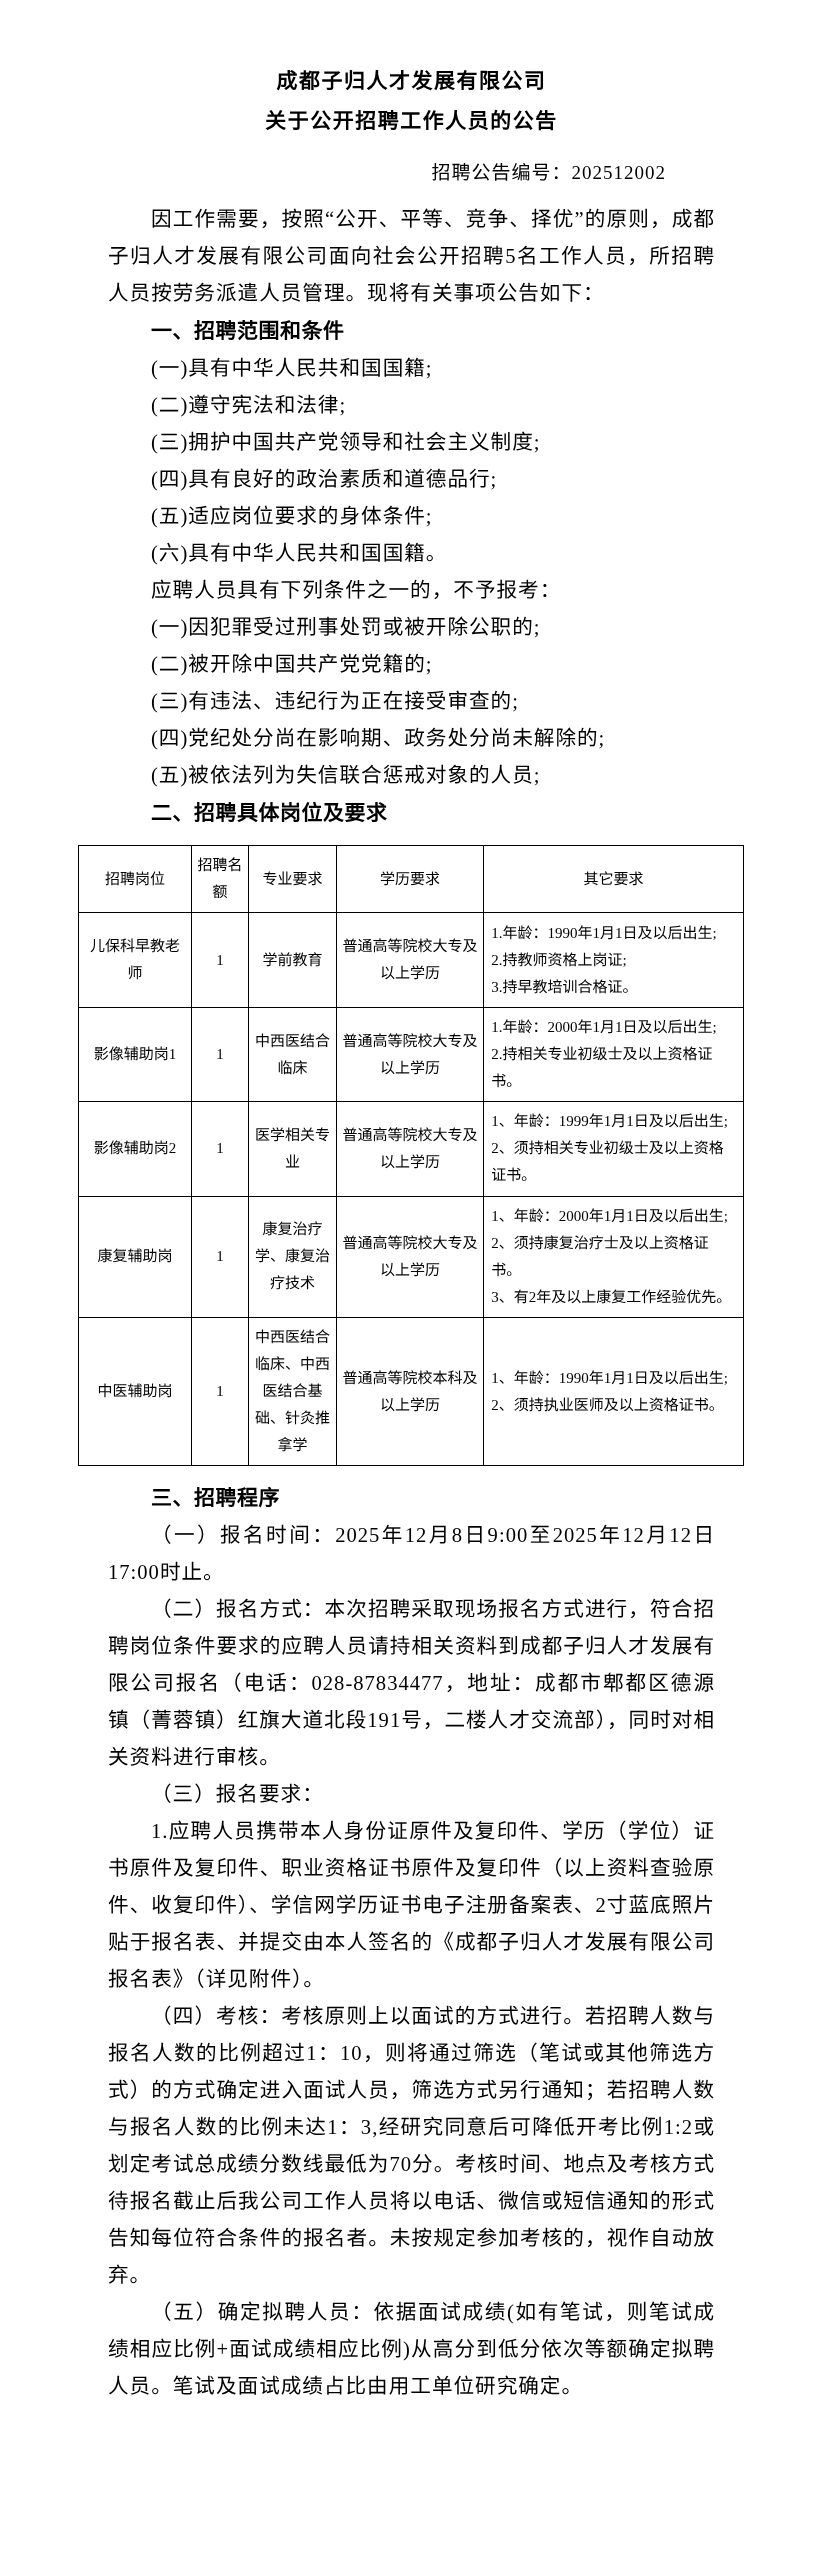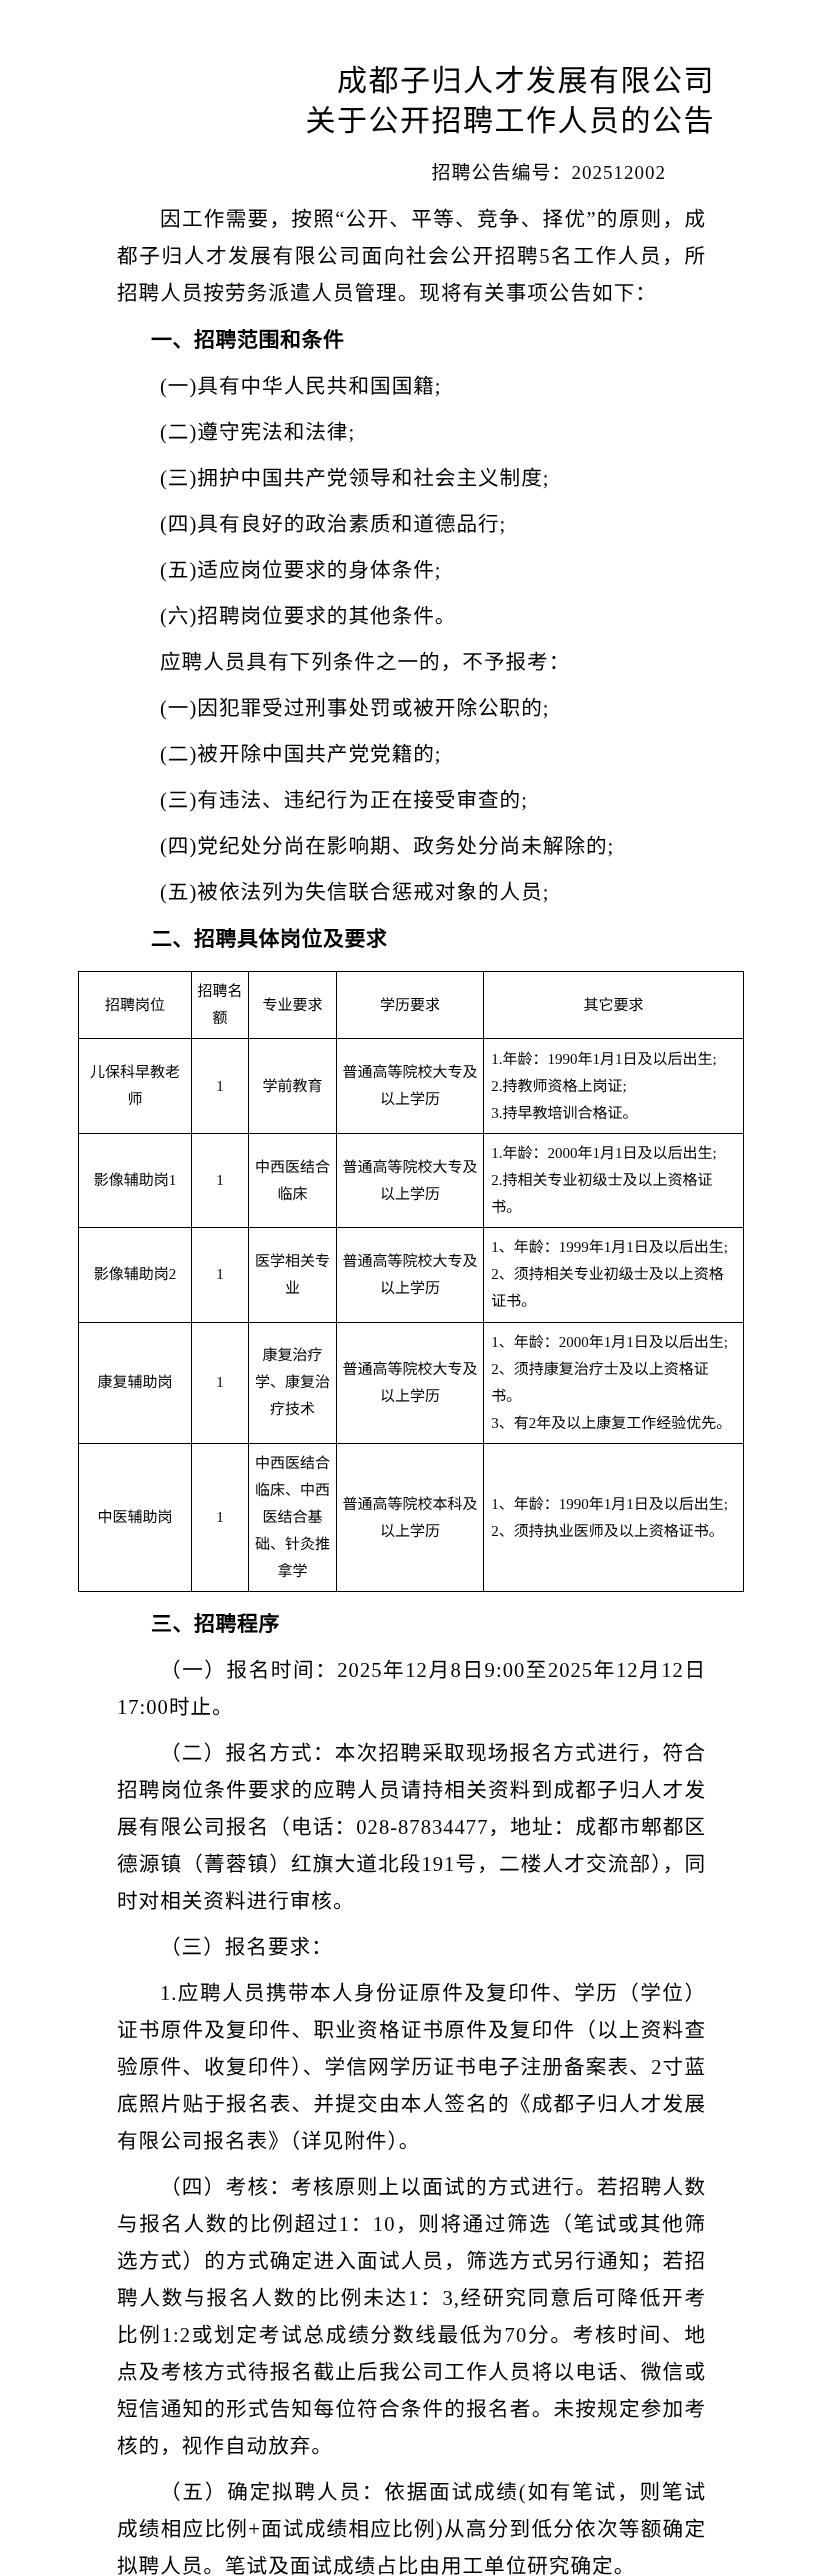--- a/index.html
+++ b/index.html
@@ -9,42 +9,42 @@
     height: 3515px;
     box-sizing: border-box;
     margin: 0 auto;
     padding: 61px 103px 0 108px;
     background: #ffffff;
     color: #000000;
     font-family: "Liberation Serif", "DejaVu Serif", serif;
     overflow: hidden;
   }
   .doc-title {
-    text-align: right;
-    font-size: 30px;
-    font-weight: normal;
+    text-align: center;
+    font-size: 21px;
+    font-weight: bold;
     line-height: 40px;
     letter-spacing: 1.5px;
   }
   .notice-number {
     margin-top: 13.4px;
     text-align: right;
     padding-right: 49px;
     font-size: 19px;
     font-weight: normal;
     letter-spacing: 1px;
     line-height: 37px;
   }
   .body-text {
     font-size: 20.6px;
     line-height: 37px;
     letter-spacing: 1px;
     text-align: justify;
   }
-  .para { margin: 9px; text-indent: 43px; }
+  .para { margin: 0; text-indent: 43px; }
   .sec-heading {
     margin: 0;
     text-indent: 43px;
     font-family: "Liberation Sans", "DejaVu Sans", sans-serif;
     font-size: 21px;
     font-weight: bold;
     line-height: 38px;
     letter-spacing: 0.5px;
   }
   .intro-block { margin-top: 9.3px; }
@@ -94,21 +94,21 @@
     <div class="intro-block">
       <p class="para">因工作需要，按照“公开、平等、竞争、择优”的原则，成都子归人才发展有限公司面向社会公开招聘5名工作人员，所招聘人员按劳务派遣人员管理。现将有关事项公告如下：</p>
     </div>
 
     <h2 class="sec-heading">一、招聘范围和条件</h2>
     <p class="para">(一)具有中华人民共和国国籍;</p>
     <p class="para">(二)遵守宪法和法律;</p>
     <p class="para">(三)拥护中国共产党领导和社会主义制度;</p>
     <p class="para">(四)具有良好的政治素质和道德品行;</p>
     <p class="para">(五)适应岗位要求的身体条件;</p>
-    <p class="para">(六)招聘岗位要求的其他条件。</p>
+    <p class="para">(六)具有中华人民共和国国籍。</p>
     <p class="para">应聘人员具有下列条件之一的，不予报考：</p>
     <p class="para">(一)因犯罪受过刑事处罚或被开除公职的;</p>
     <p class="para">(二)被开除中国共产党党籍的;</p>
     <p class="para">(三)有违法、违纪行为正在接受审查的;</p>
     <p class="para">(四)党纪处分尚在影响期、政务处分尚未解除的;</p>
     <p class="para">(五)被依法列为失信联合惩戒对象的人员;</p>
 
     <h2 class="sec-heading">二、招聘具体岗位及要求</h2>
 
     <table class="pos-table">

